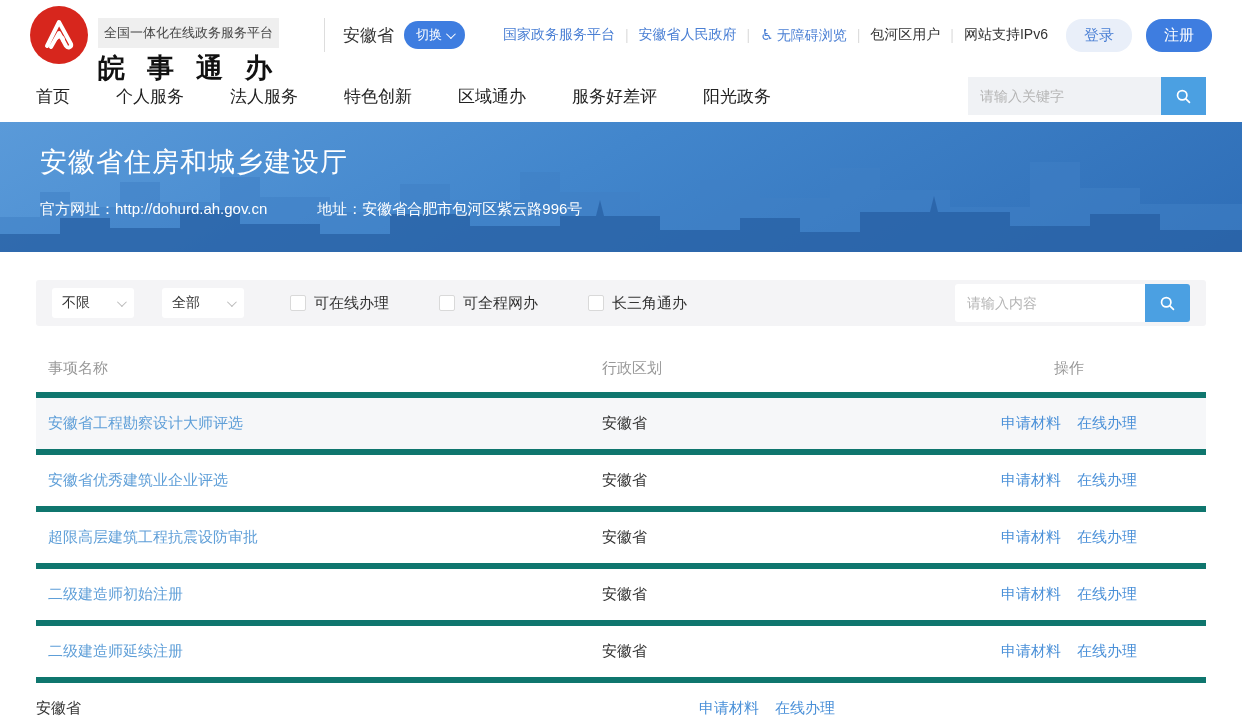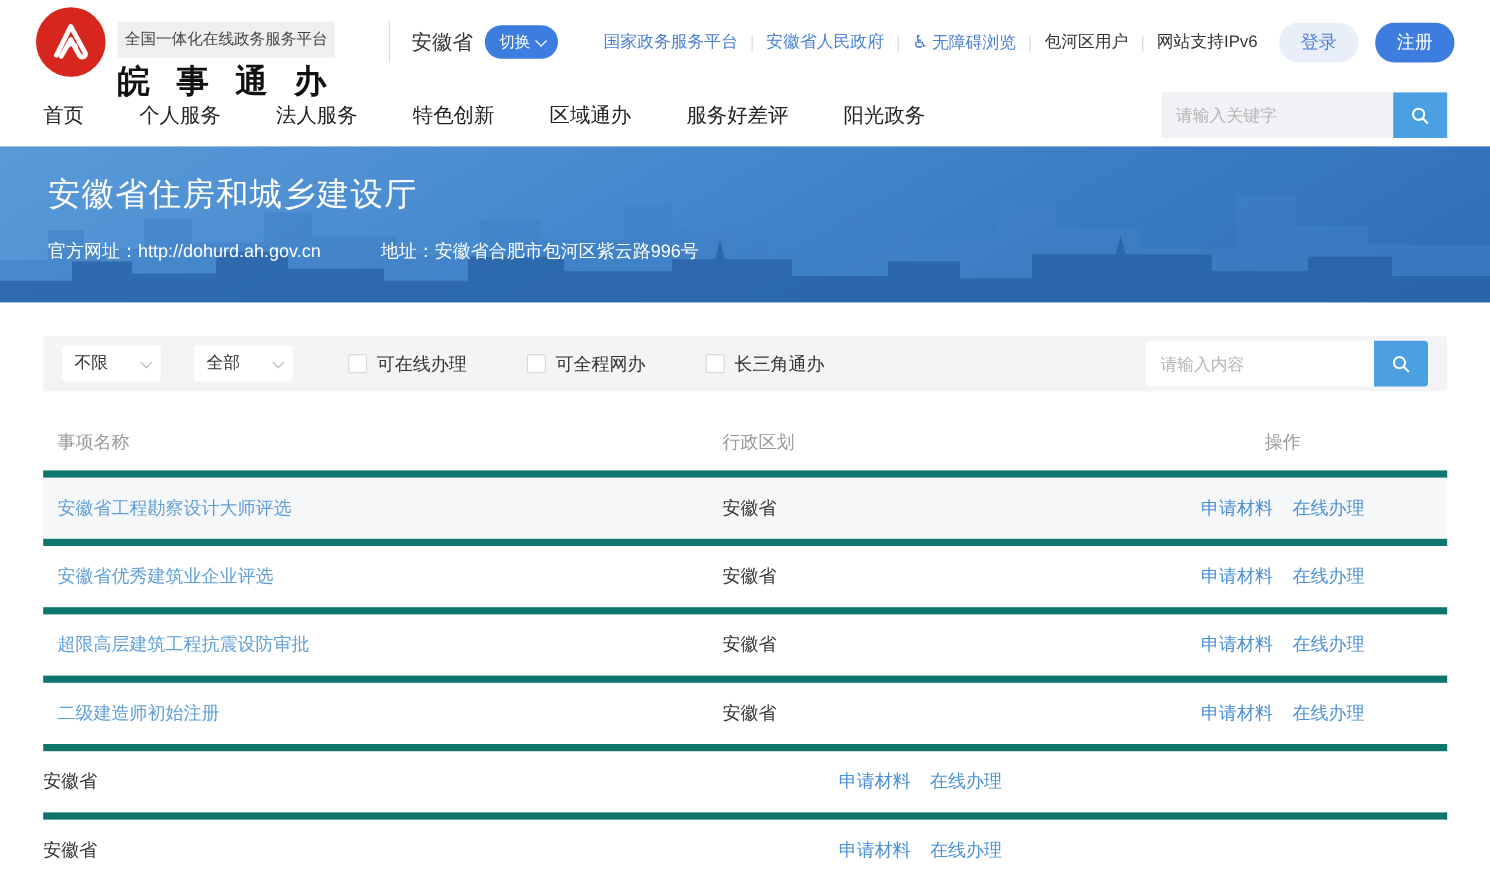--- a/index.html
+++ b/index.html
@@ -217,20 +217,21 @@
   <div class="trow">
     <div class="cell name"><a>二级建造师初始注册</a></div>
     <div class="cell region">安徽省</div>
     <div class="cell actions">
       <a>申请材料</a>
       <a>在线办理</a>
     </div>
   </div>
 
   <div class="trow">
+    <div class="cell name"><a>二级建造师延续注册</a></div>
     <div class="cell region">安徽省</div>
     <div class="cell actions">
       <a>申请材料</a>
       <a>在线办理</a>
     </div>
   </div>
 
   <div class="trow">
     <div class="cell region">安徽省</div>
     <div class="cell actions">

